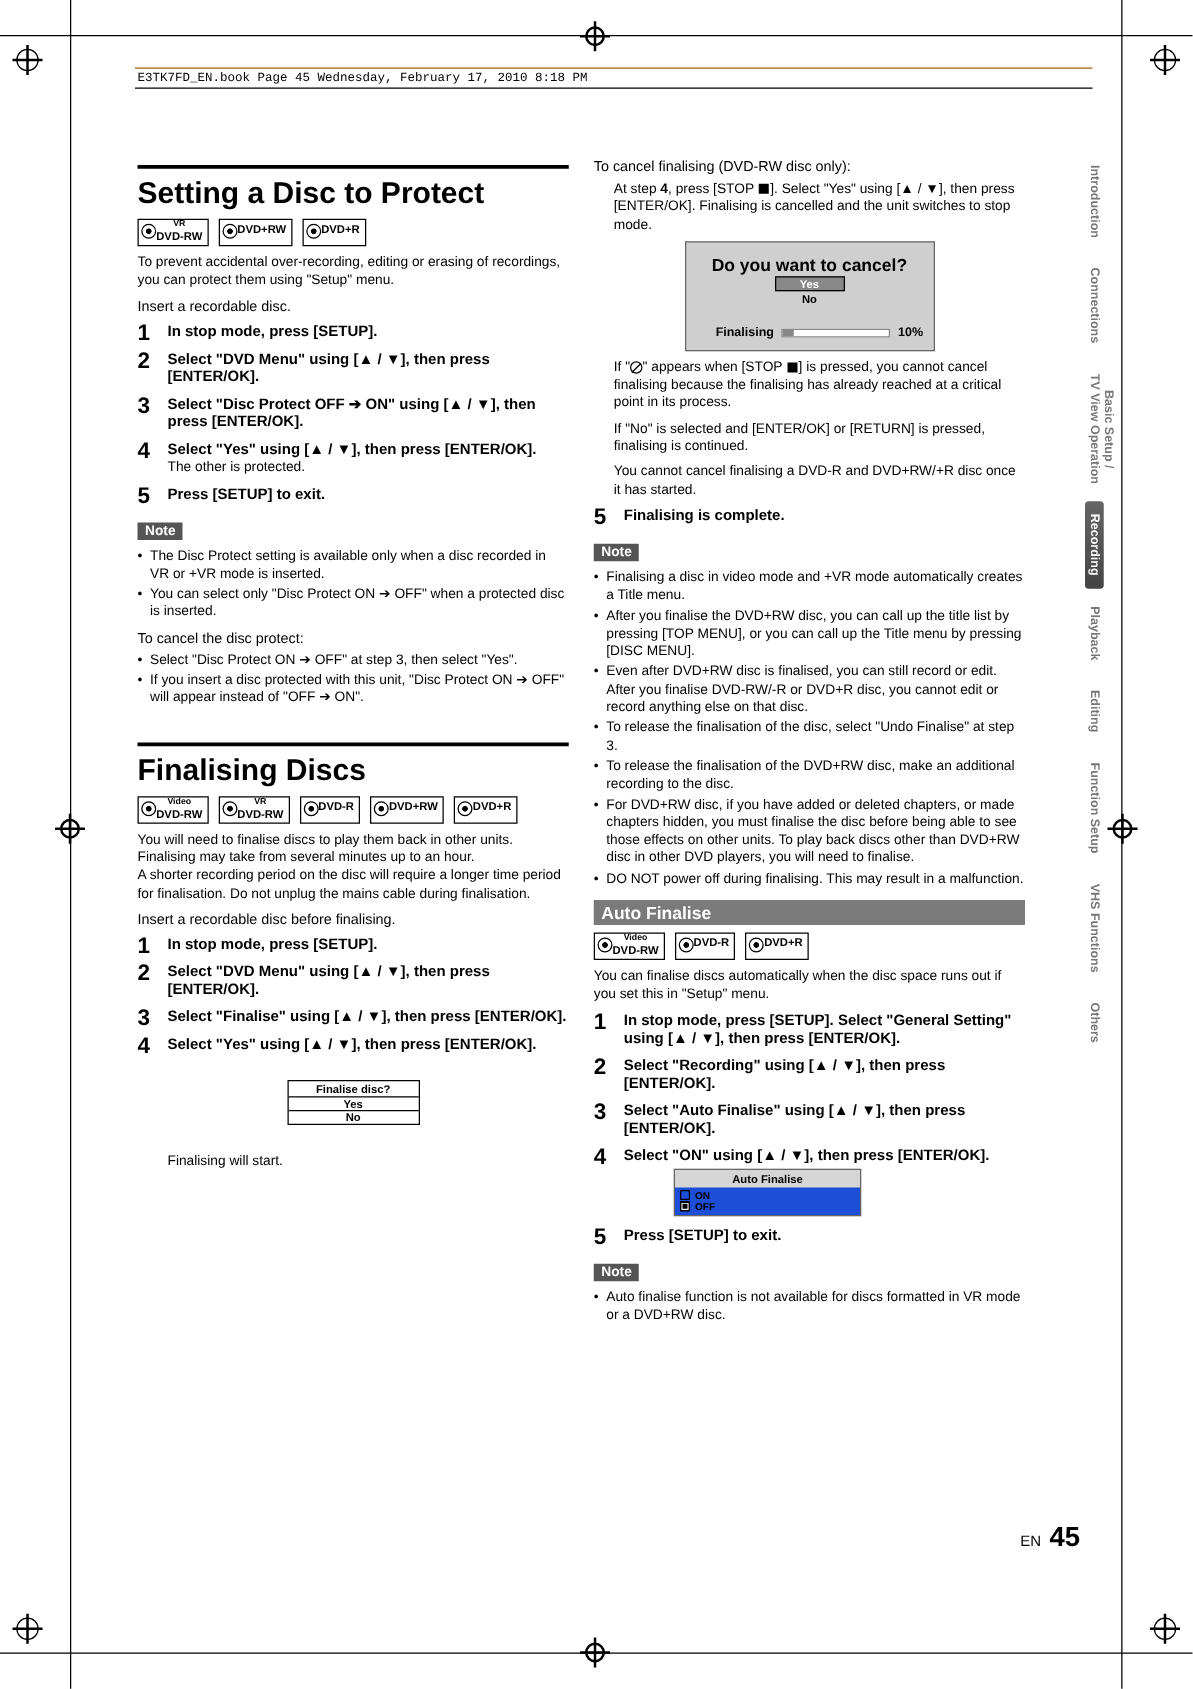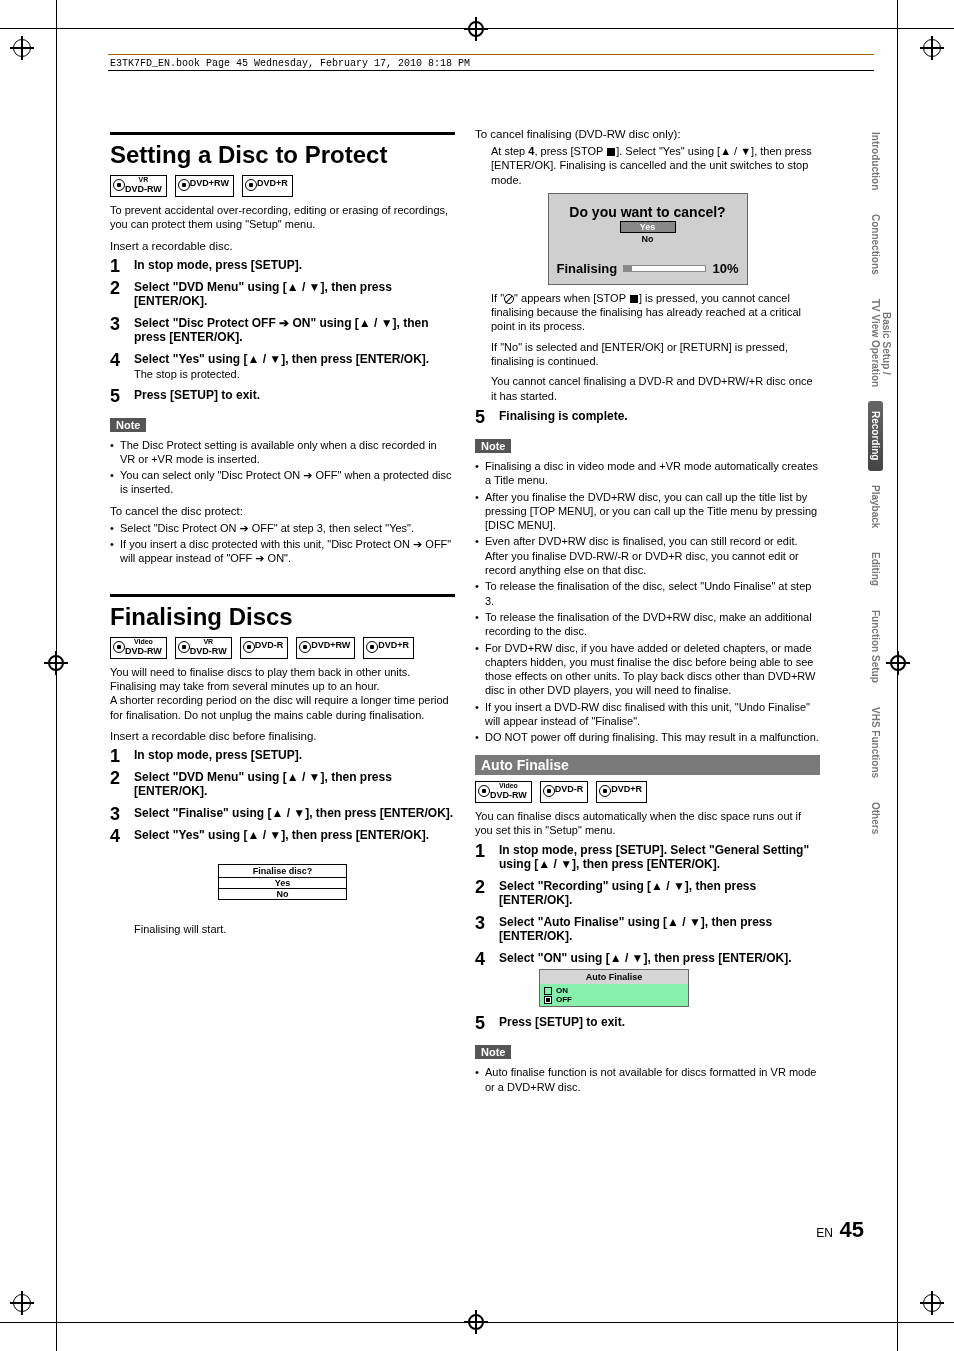--- a/index.html
+++ b/index.html
@@ -87,39 +87,39 @@
     padding: 6px; position:relative;
   }
   .osd-inner { background:#cfcfcf; padding:4px; text-align:center;}
   .osd-sel {
     border:1px solid #000; background:#fff; display:block;
     width:56px; margin:1px auto; font-size:9px; text-align:center; font-weight:bold;
   }
   .osd-title { font-weight:bold; font-size:14px; text-align:center; display:block;}
   .osd-progress {
     margin-top:10px; display:flex; align-items:center; gap:6px;
-    font-size:13px; font-weight:bold; padding:2px;
+    font-size:10px; font-weight:bold; padding:2px;margin-left:16px;
   }
   .osd-progress .bar { flex:1; height:7px; background:#fff; position:relative; border:1px solid #888;}
   .osd-progress .bar::before { content:""; position:absolute; left:0; top:0; bottom:0; width:10%; background:#888; }
 
   .finalize-box {
-    border:1.5px solid #000; width:129px; margin:22px auto;
+    border:1.5px solid #000; width:106px; margin:22px auto;
     font-size:9px; text-align:center;
   }
   .finalize-box .hdr { font-weight:bold; border-bottom:1px solid #000; padding:1px;}
   .finalize-box .opt { border-bottom:1px solid #000; padding:0; font-weight:bold;}
   .finalize-box .opt:last-child { border-bottom:none; }
 
   .auto-fin-box {
     border:1px solid #666; background:#d5d5d5;
     width:150px; margin:4px auto 4px 40px; font-size:9px;
   }
   .auto-fin-box .hdr { font-weight:bold; text-align:center; padding:2px;}
-  .auto-fin-box .opts { background:#86efac; padding:2px 4px;}
+  .auto-fin-box .opts { background:#1d4ed8; padding:2px 4px;}
   .auto-fin-box .opts > div { display:flex; align-items:center; gap:4px; font-size:8px; font-weight:bold;}
   .ck { width:8px; height:8px; border:1px solid #000; display:inline-block; }
   .ck.checked { background: #000; box-shadow: inset 0 0 0 1px #fff; }
 
   
   .sidetabs { position:absolute; right: 36px; top: 122px; width:50px; }
   .tab {
     writing-mode: vertical-rl;
     text-align:center;
     font-size:10px; font-weight:bold;
@@ -194,21 +194,21 @@
           <span>DVD+R</span>
         </span>
     </div>
     <p class="body">To prevent accidental over-recording, editing or erasing of recordings, you can protect them using "Setup" menu.</p>
     <p class="bold">Insert a recordable disc.</p>
     <ol class="steps">
       <li><b class="step-text">In stop mode, press [SETUP].</b></li>
       <li><b class="step-text">Select "DVD Menu" using [▲ / ▼], then press [ENTER/OK].</b></li>
       <li><b class="step-text">Select "Disc Protect OFF ➔ ON" using [▲ / ▼], then press [ENTER/OK].</b></li>
       <li><b class="step-text">Select "Yes" using [▲ / ▼], then press [ENTER/OK].</b>
-        <span class="sub">The stop is protected.</span>
+        <span class="sub">The other is protected.</span>
       </li>
       <li><b class="step-text">Press [SETUP] to exit.</b></li>
     </ol>
     <span class="note-label">Note</span>
     <ul class="bullets">
       <li>The Disc Protect setting is available only when a disc recorded in VR or +VR mode is inserted.</li>
       <li>You can select only "Disc Protect ON ➔ OFF" when a protected disc is inserted.</li>
     </ul>
     <p class="bold">To cancel the disc protect:</p>
     <ul class="bullets">
@@ -282,21 +282,20 @@
       <li><b class="step-text">Finalising is complete.</b></li>
     </ol>
     <span class="note-label">Note</span>
     <ul class="bullets">
       <li>Finalising a disc in video mode and +VR mode automatically creates a Title menu.</li>
       <li>After you finalise the DVD+RW disc, you can call up the title list by pressing [TOP MENU], or you can call up the Title menu by pressing [DISC MENU].</li>
       <li>Even after DVD+RW disc is finalised, you can still record or edit. After you finalise DVD-RW/-R or DVD+R disc, you cannot edit or record anything else on that disc.</li>
       <li>To release the finalisation of the disc, select "Undo Finalise" at step 3.</li>
       <li>To release the finalisation of the DVD+RW disc, make an additional recording to the disc.</li>
       <li>For DVD+RW disc, if you have added or deleted chapters, or made chapters hidden, you must finalise the disc before being able to see those effects on other units. To play back discs other than DVD+RW disc in other DVD players, you will need to finalise.</li>
-      <li>If you insert a DVD-RW disc finalised with this unit, "Undo Finalise" will appear instead of "Finalise".</li>
       <li>DO NOT power off during finalising. This may result in a malfunction.</li>
     </ul>
 
     <div class="section-bar">Auto Finalise</div>
     <div class="badges">
       <span class="badge">
           <span class="sup">Video</span>
           <span>DVD-RW</span>
         </span>
       <span class="badge">

